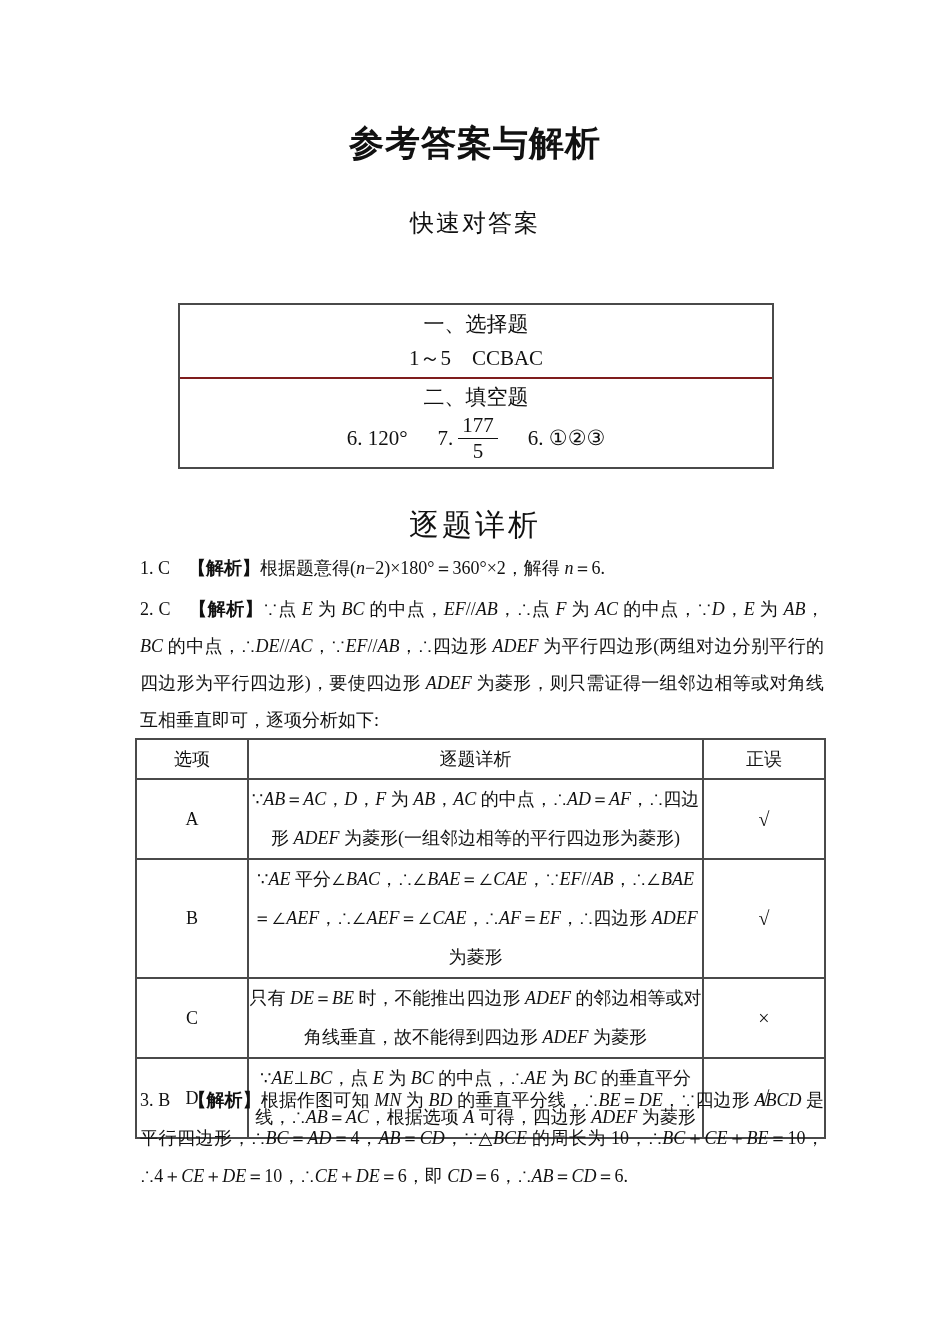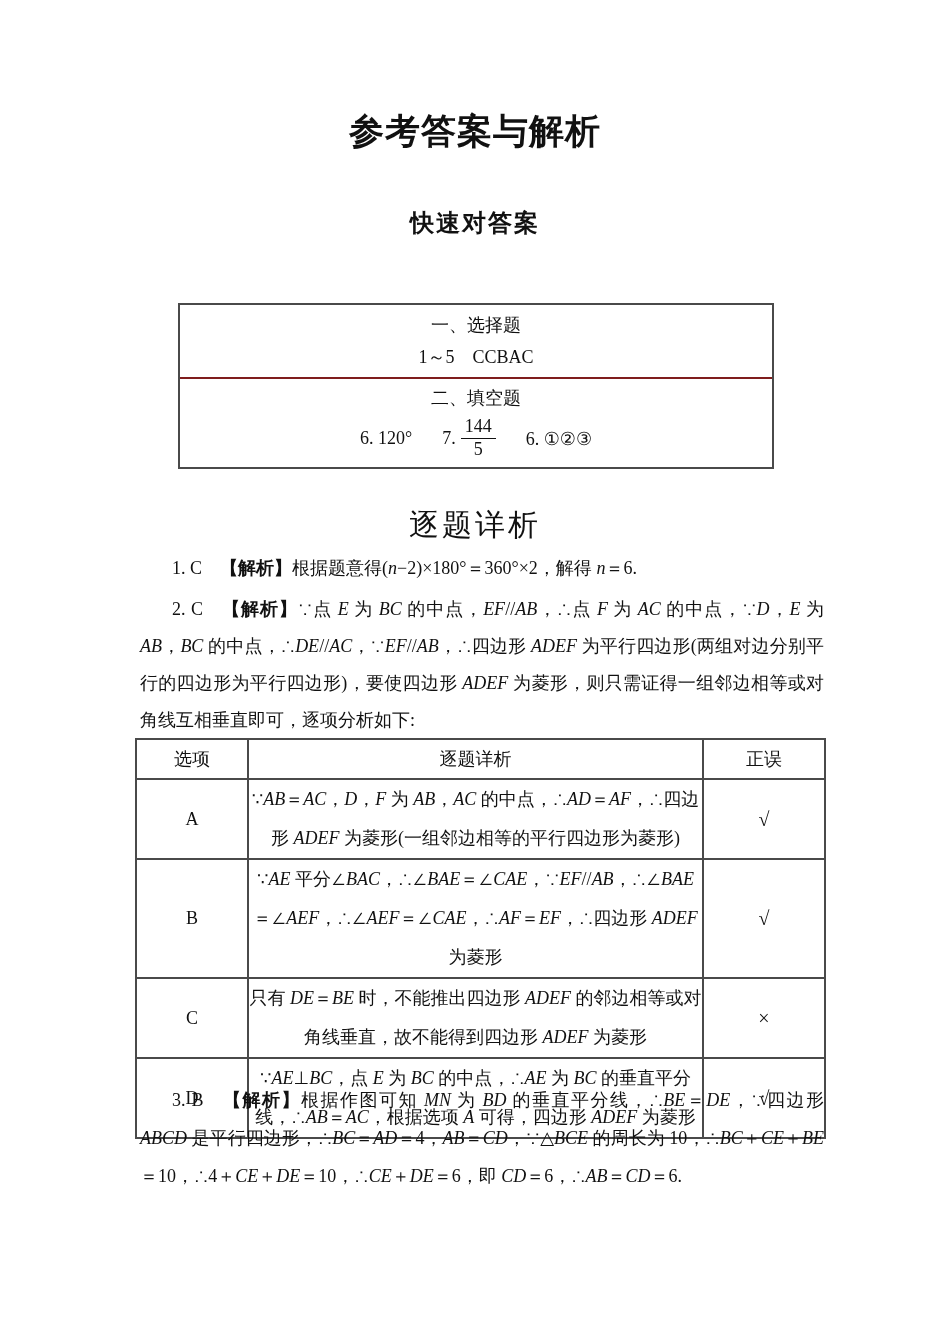--- a/index.html
+++ b/index.html
@@ -10,49 +10,49 @@
   body {
     width: 950px;
     height: 1344px;
     position: relative;
     overflow: hidden;
     font-family: "Liberation Serif", "DejaVu Serif", serif;
     color: #111111;
   }
   .page-title {
     position: absolute;
-    top: 108px;
+    top: 120px;
     left: 0;
     width: 100%;
     margin: 0;
     text-align: center;
     font-size: 35px;
     font-weight: bold;
     font-family: "Liberation Sans", "DejaVu Sans", sans-serif;
     letter-spacing: 1px;
   }
   .quick-heading {
     position: absolute;
     top: 207px;
     left: 0;
     width: 100%;
     margin: 0;
     text-align: center;
     font-size: 24px;
-    font-weight: bold;
+    font-weight: normal;
     font-family: "Liberation Sans", "DejaVu Sans", sans-serif;
     letter-spacing: 2px;
   }
   .quick-table {
     position: absolute;
     left: 178px;
     top: 303px;
     width: 592px;
     border: 2px solid #4a4a4a;
-    font-size: 18px;
+    font-size: 21px;
   }
   .qt-row {
     display: flex;
     flex-direction: column;
     justify-content: space-evenly;
     align-items: center;
     border-top: 2px solid #7f1d1d;
   }
   .qt-row:first-child { border-top: none; }
   .qt-row-1 { height: 72px; }
@@ -88,21 +88,21 @@
     position: absolute;
     left: 140px;
     width: 684px;
     font-size: 18px;
     line-height: 37px;
     text-align: justify;
   }
   .detail-p-1 { top: 550px; }
   .detail-p-2 { top: 591px; }
   .detail-p-3 { top: 1081px; line-height: 38px; }
-  .q-label { margin-right: 18px; margin-left: 32px; }
+  .q-label { margin-right: 18px; }
   .q-marker { font-weight: bold; }
   .options-table {
     position: absolute;
     left: 135px;
     top: 738px;
     width: 689px;
     border-collapse: collapse;
     table-layout: fixed;
     font-size: 18px;
   }
@@ -135,21 +135,21 @@
       <div>一、选择题</div>
       <div>1～5　CCBAC</div>
     </div>
     <div class="qt-row qt-row-2">
       <div>二、填空题</div>
       <div class="qt-answers-line">
         <span class="answer-item">6. 120°</span>
         <span class="answer-item">
           <span>7.</span>
           <span class="frac">
-            <span class="frac-num">144</span>
+            <span class="frac-num">177</span>
             <span class="frac-den">5</span>
           </span>
         </span>
         <span class="answer-item">6. ①②③</span>
       </div>
     </div>
   </div>
 
   <h2 class="detail-heading">逐题详析</h2>
 

